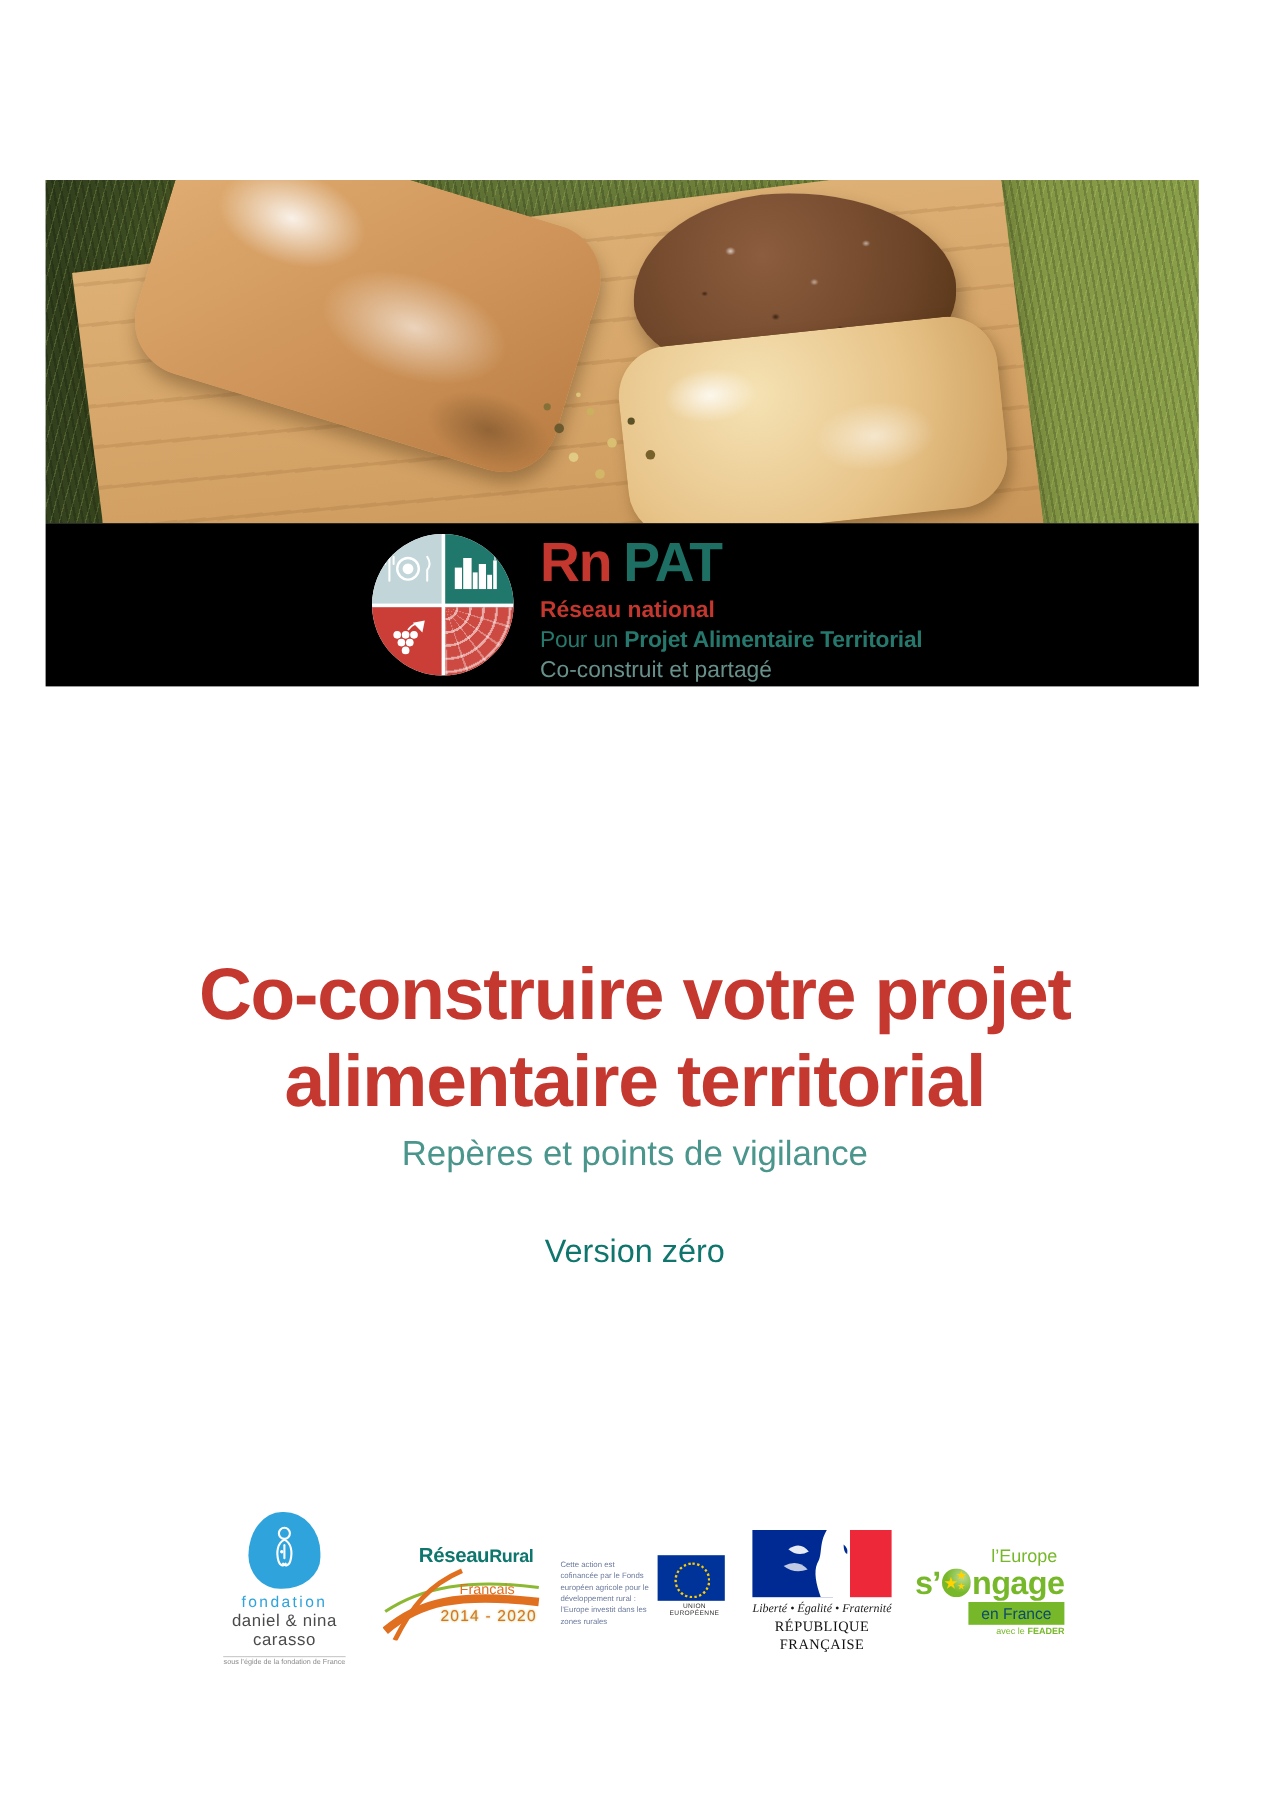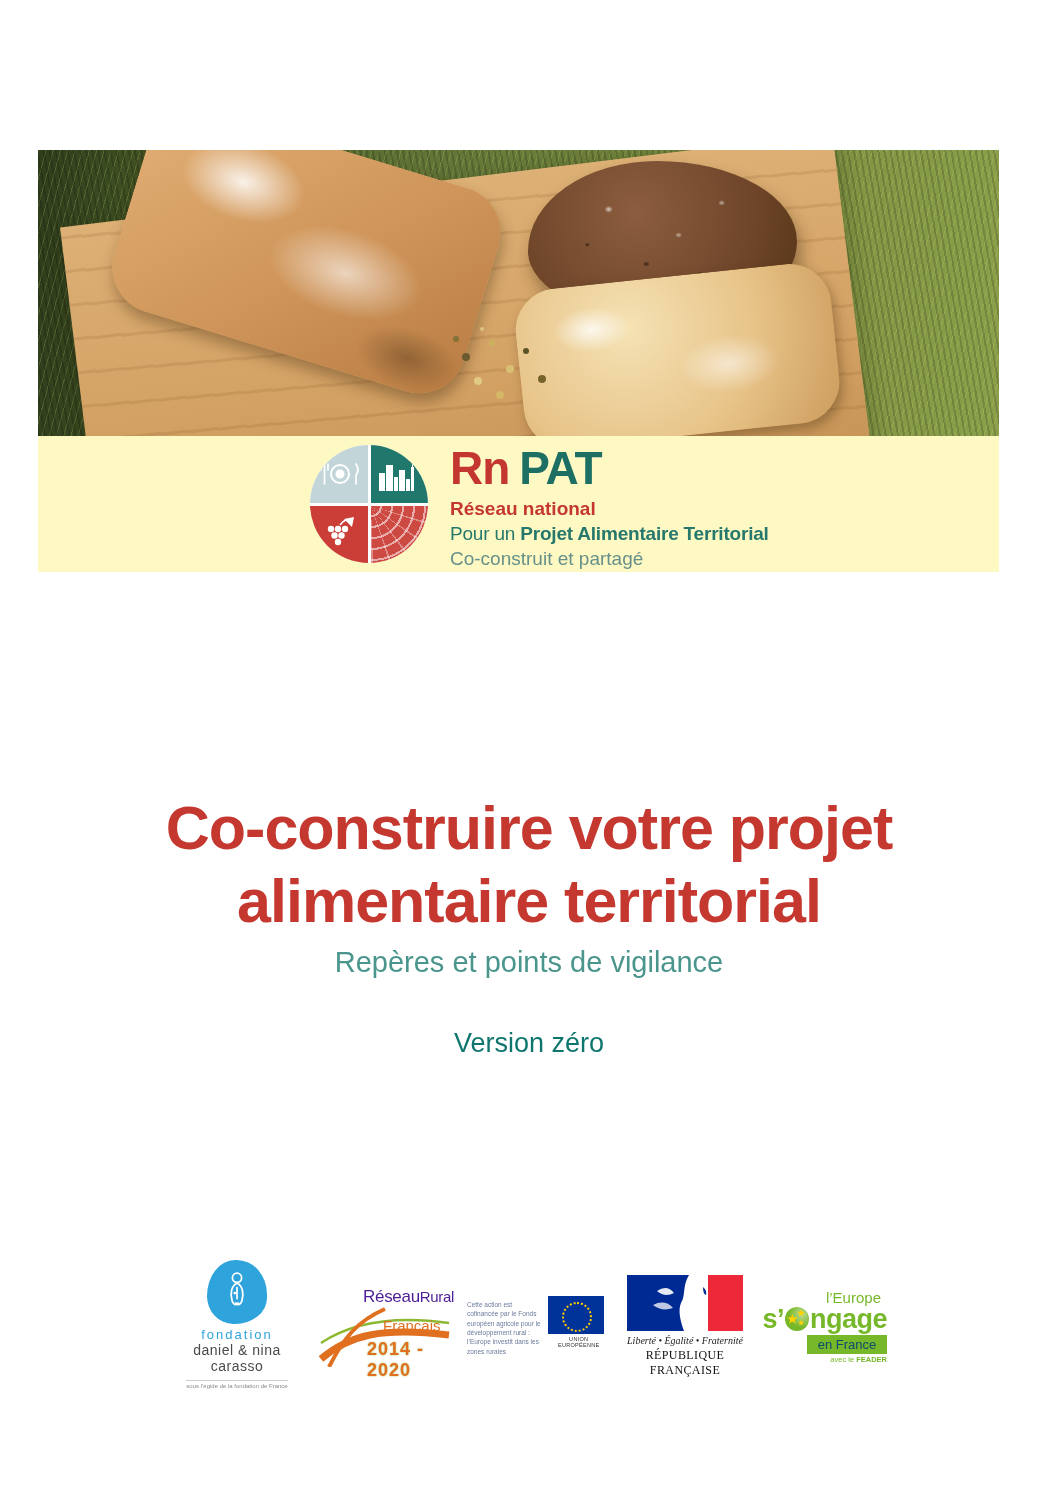--- a/index.html
+++ b/index.html
@@ -46,21 +46,21 @@
     box-shadow:3px 6px 12px rgba(60,40,10,.35);}
   .crumbs{position:absolute;left:46%;top:62%;width:4px;height:4px;border-radius:50%;background:#dcc47c;
     box-shadow:10px 14px 0 1px #cbb15e, -16px 28px 0 2px #6b5a2f, 28px 40px 0 2px #d9bf72,
       44px 22px 0 1px #5d5227, -4px 52px 0 2px #e0ca84, 60px 50px 0 2px #77622c,
       18px 66px 0 2px #d3b766, -26px 10px 0 1px #857138;}
   .date-box{position:absolute;left:32px;top:175px;width:238px;height:76px;
     background:rgba(249,241,236,.9);display:flex;align-items:center;}
   .date-box span{font-size:34px;color:#c14a59;padding-left:34px;letter-spacing:1px;font-weight:400;}
 
   
-  .band{position:absolute;left:38px;top:436px;width:961px;height:136px;background:#fef9c3;}
+  .band{position:absolute;left:38px;top:436px;width:961px;height:136px;background:#000000;}
   .band-logo{position:absolute;left:272px;top:9px;width:118px;height:118px;border-radius:50%;
     overflow:hidden;background:#fff;display:grid;grid-template:1fr 1fr / 1fr 1fr;gap:3px;}
   .q{position:relative;display:flex;align-items:center;justify-content:center;}
   .q-tl{background:#c2d6d9;}
   .q-tr{background:#20786d;}
   .q-bl{background:#ca3e37;}
   .q-br{background:
       repeating-radial-gradient(circle at 0% 0%, transparent 0 9px, rgba(255,255,255,.55) 9px 11px),
       repeating-conic-gradient(from 0deg at 0% 0%, rgba(255,255,255,0) 0deg 16deg, rgba(255,255,255,.35) 16deg 18deg),
       #cd4a42;}
@@ -89,24 +89,24 @@
   .carasso{width:132px;text-align:center;}
   .carasso-blob{width:60px;height:64px;margin:0 auto;background:#2fa3db;
     border-radius:48% 52% 55% 45% / 58% 55% 42% 45%;display:flex;align-items:center;justify-content:center;}
   .carasso-fondation{margin-top:3px;font-size:13px;color:#2fa3db;letter-spacing:2px;}
   .carasso-names{font-size:14px;color:#4a4a4a;letter-spacing:.5px;}
   .carasso-tagline{margin-top:4px;font-size:6px;color:#8a8a8a;border-top:1px solid #cccccc;
     padding-top:2px;display:inline-block;}
 
   .rr{position:relative;width:132px;height:86px;}
   .rr svg{position:absolute;left:0;top:14px;}
-  .rr-name{position:absolute;left:44px;top:4px;font-size:17px;color:#4c1d95;font-weight:400;letter-spacing:-.3px;}
+  .rr-name{position:absolute;left:30px;top:4px;font-size:17px;color:#0f766e;font-weight:700;letter-spacing:-.3px;}
   .rr-name .p2{font-size:15px;}
-  .rr-francais{position:absolute;left:64px;top:34px;font-size:15px;color:#e07020;}
-  .rr-years{position:absolute;left:48px;top:56px;font-size:18px;font-weight:700;color:#e07020;
+  .rr-francais{position:absolute;left:64px;top:34px;font-size:12px;color:#e07020;}
+  .rr-years{position:absolute;left:48px;top:56px;font-size:13px;font-weight:400;color:#e07020;
     text-shadow:0 0 2px rgba(141,184,50,.8);letter-spacing:1px;}
 
   .eu{display:flex;align-items:flex-start;gap:6px;width:142px;}
   .eu-text{width:78px;font-size:6.5px;line-height:1.45;color:#6b7a9c;padding-top:4px;}
   .eu-flagwrap{text-align:center;}
   .eu-flag{width:56px;height:38px;background:#003399;position:relative;}
   .eu-stars{position:absolute;left:14px;top:6px;width:26px;height:26px;border:2px dotted #ffcc00;border-radius:50%;}
   .eu-caption{font-size:5.5px;color:#333;margin-top:2px;letter-spacing:.3px;}
 
   .rf{width:120px;text-align:center;}

